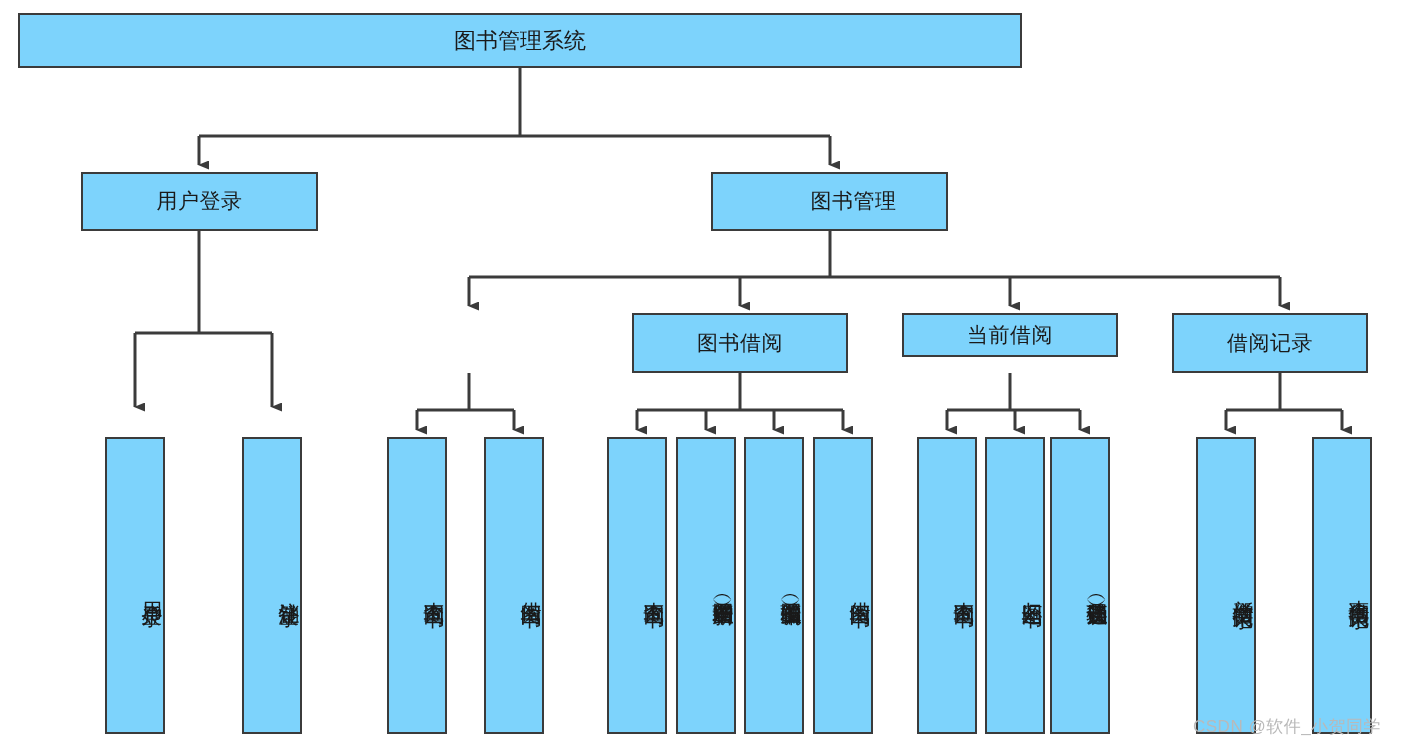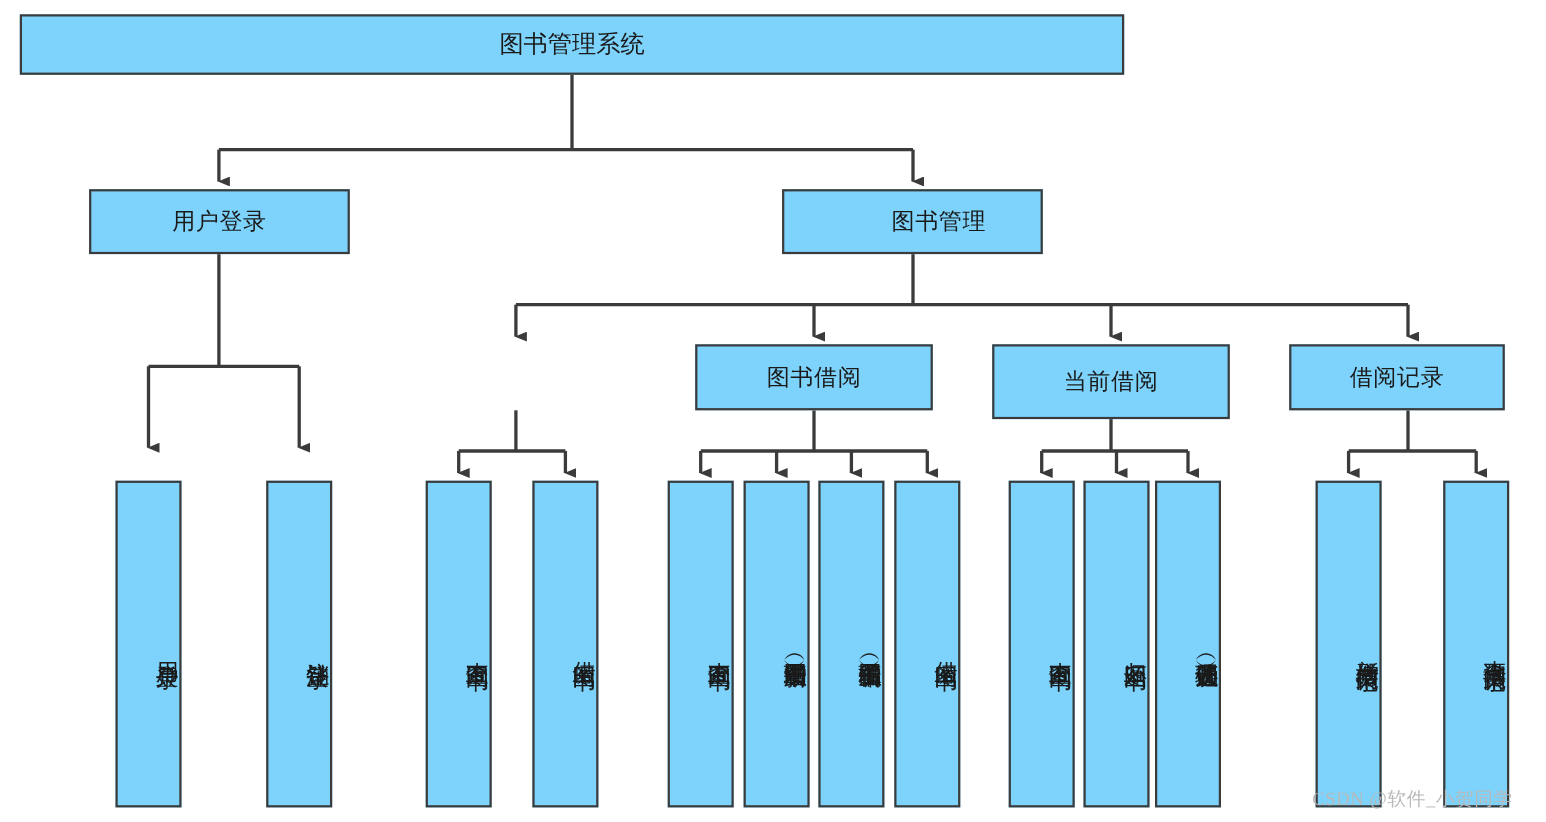--- a/index.html
+++ b/index.html
@@ -52,21 +52,21 @@
     padding-top: 6px;
   }
   .node.vert.tall-text {
     padding-top: 2px;
     letter-spacing: 0px;
   }
   .watermark {
     position: absolute;
     font-size: 17px;
     color: #b9b9b9;
-    font-family: Liberation Serif, serif;
+    font-family: Liberation Sans, sans-serif;
     white-space: nowrap;
     letter-spacing: 0.5px;
   }
 </style>
 </head>
 <body>
 
 <div id="canvas">
 
   <svg id="wires" viewBox="0 0 1405 747" xmlns="http://www.w3.org/2000/svg">
@@ -126,21 +126,21 @@
   <div class="node horiz" style="left:81px; top:172px; width:237px; height:59px;">
     <span>用户登录</span>
   </div>
   <div class="node horiz" style="left:711px; top:172px; width:237px; height:59px;padding-left:48px;">
     <span>图书管理</span>
   </div>
 
   <div class="node horiz" style="left:632px; top:313px; width:216px; height:60px;">
     <span>图书借阅</span>
   </div>
-  <div class="node horiz" style="left:902px; top:313px; width:216px; height:68px;">
+  <div class="node horiz" style="left:902px; top:313px; width:216px; height:44px;">
     <span>当前借阅</span>
   </div>
   <div class="node horiz" style="left:1172px; top:313px; width:196px; height:60px;">
     <span>借阅记录</span>
   </div>
 
   <div class="node vert" style="left:105px; top:437px; width:60px; height:297px;">
     <span>用户登录</span>
   </div>
   <div class="node vert" style="left:242px; top:437px; width:60px; height:297px;">

